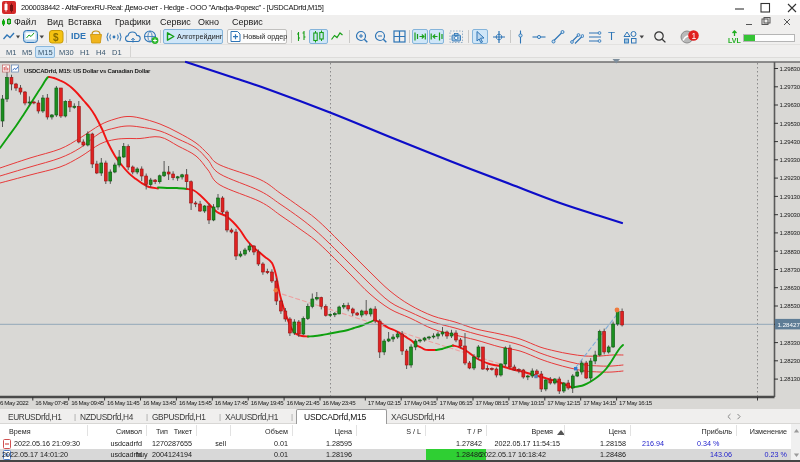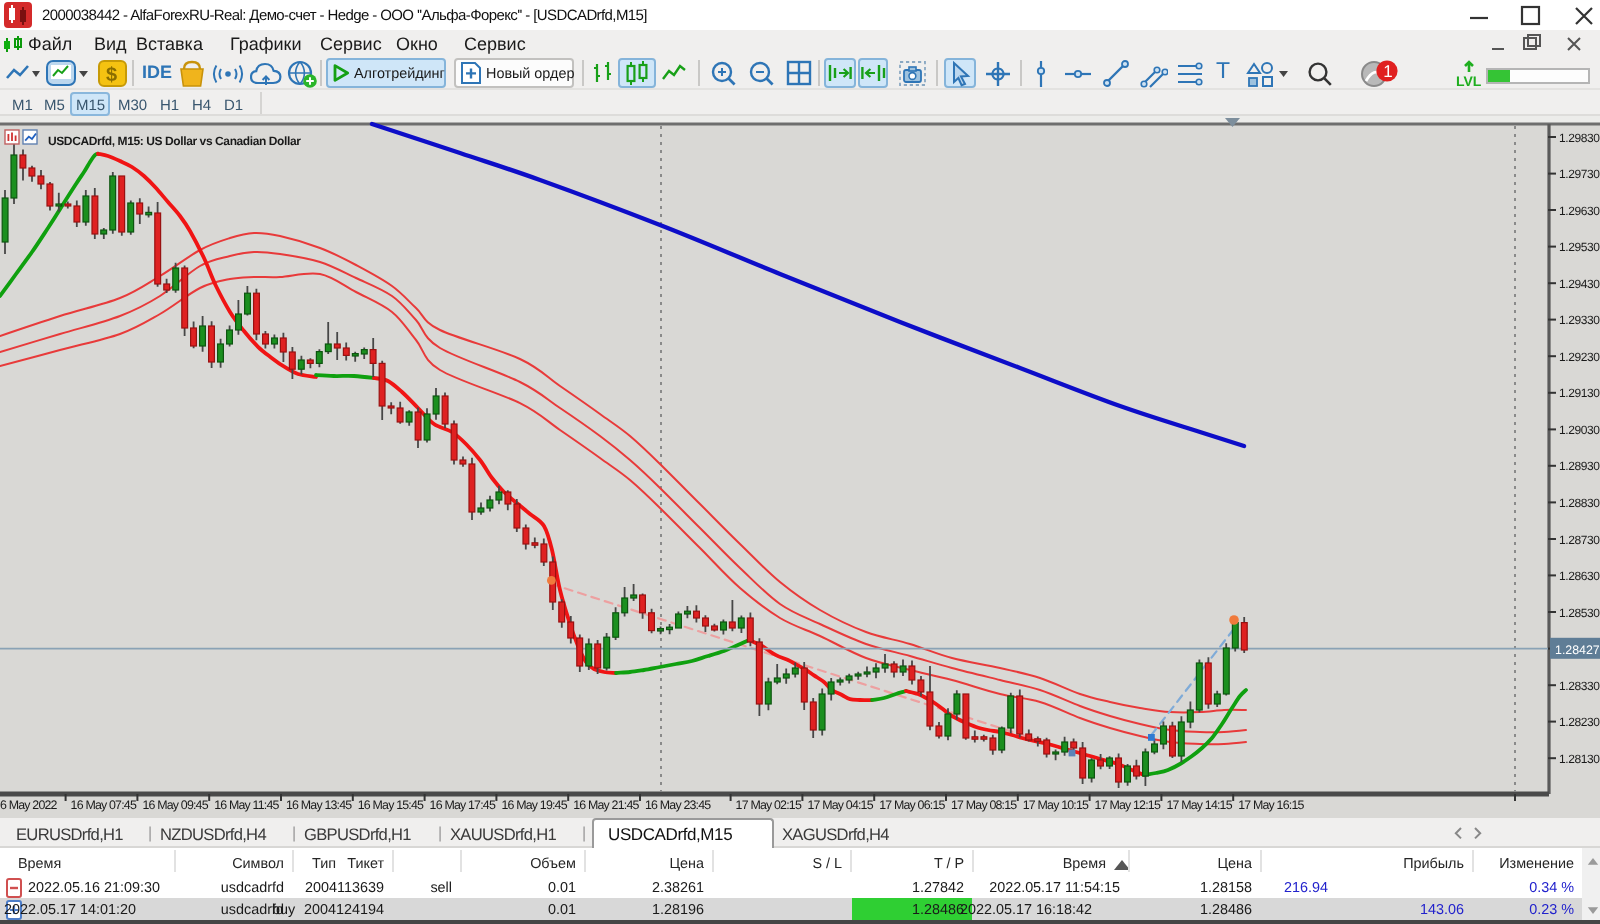--- a/index.html
+++ b/index.html
@@ -524,29 +524,29 @@
 <div class="abs" style="left:486px;top:1px;width:1px;height:11px;background:#e2e2e2"></div>
 <div class="abs" style="left:564px;top:1px;width:1px;height:11px;background:#e2e2e2"></div>
 <div class="abs" style="left:630px;top:1px;width:1px;height:11px;background:#e2e2e2"></div>
 <div class="abs" style="left:736px;top:1px;width:1px;height:11px;background:#e2e2e2"></div>
 <svg class="abs" style="left:3px;top:15px" width="9" height="10" viewBox="0 0 9 10">
       <rect x="0.5" y="0.5" width="7" height="9" rx="1" fill="#fff" stroke="#d05050" stroke-width="1"></rect>
       <path d="M2,5 h4" stroke="#d05050" stroke-width="1.2"></path>
     </svg>
 <div class="r1 abs" style="left:14px">2022.05.16 21:09:30</div>
 <div class="r1 abs" style="left:52px;width:90px;text-align:right">usdcadrfd</div>
-<div class="r1 abs" style="left:102px;width:90px;text-align:right">2004113639</div>
+<div class="r1 abs" style="left:102px;width:90px;text-align:right">1270287655</div>
 <div class="r1 abs" style="left:136px;width:90px;text-align:right">sell</div>
 <div class="r1 abs" style="left:198px;width:90px;text-align:right">0.01</div>
-<div class="r1 abs" style="left:262px;width:90px;text-align:right">2.38261</div>
+<div class="r1 abs" style="left:262px;width:90px;text-align:right">1.28595</div>
 <div class="r1 abs" style="left:392px;width:90px;text-align:right">1.27842</div>
 <div class="r1 abs" style="left:470px;width:90px;text-align:right">2022.05.17 11:54:15</div>
 <div class="r1 abs" style="left:536px;width:90px;text-align:right">1.28158</div>
 <div class="r1 abs blue" style="left:642px;width:90px;">216.94</div>
-<div class="r1 abs blue" style="left:697px;width:90px;text-align:right">0.34 %</div>
+<div class="r1 abs blue" style="left:697px;width:90px;text-align:left">0.34 %</div>
 <svg class="abs" style="left:3px;top:25.5px" width="9" height="10" viewBox="0 0 9 10">
       <rect x="0.5" y="0.5" width="7" height="9" rx="1" fill="#fff" stroke="#4d7dc8" stroke-width="1"></rect>
       <path d="M2,5 h4 M4,3 v4" stroke="#4d7dc8" stroke-width="1.1"></path>
     </svg>
 <div class="r2 abs" style="left:2px">2022.05.17 14:01:20</div>
 <div class="r2 abs" style="left:52px;width:90px;text-align:right">usdcadrfd</div>
 <div class="r2 abs" style="left:102px;width:90px;text-align:right">2004124194</div>
 <div class="r2 abs" style="left:136px;width:90px;text-align:left">buy</div>
 <div class="r2 abs" style="left:198px;width:90px;text-align:right">0.01</div>
 <div class="r2 abs" style="left:262px;width:90px;text-align:right">1.28196</div>

